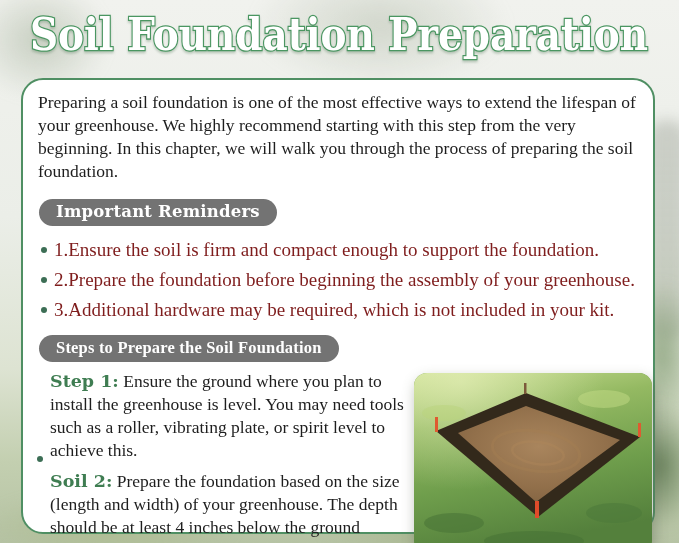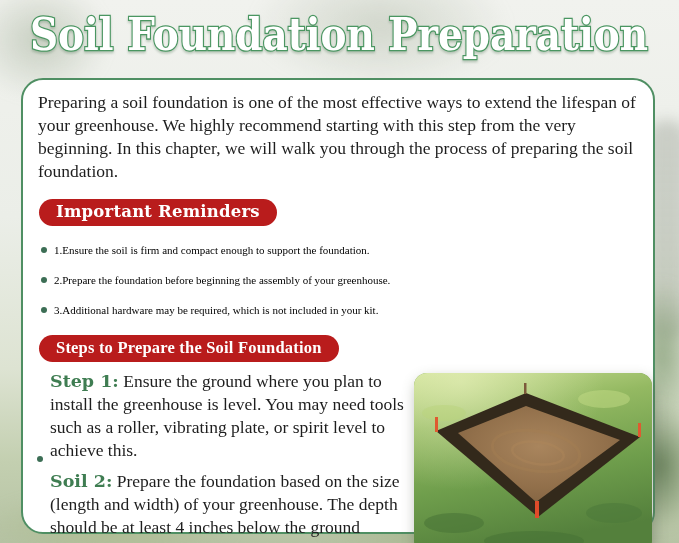--- a/index.html
+++ b/index.html
@@ -38,29 +38,29 @@
     position:absolute;left:21px;top:69px;width:634px;height:456px;box-sizing:border-box;
     background:#ffffff;border:2px solid #4f8f63;border-radius:22px;
     padding:9px 12px 8px 12px;
     margin-top:9px;
   }
   .intro{
     margin:2px 2px 0 3px;font-size:17.5px;line-height:23px;color:#1e1e1e;
   }
   .badge{
     display:inline-block;margin:16px 0 0 4px;
-    background:#b91c1c;color:#ffffff;border-radius:999px;
+    background:#737373;color:#ffffff;border-radius:999px;
     padding:4px 17px 5px 17px;
     font-family:"DejaVu Serif",serif;font-weight:bold;font-size:16.5px;line-height:1.1;
     letter-spacing:.2px;
   }
   .badge2{margin-top:10px;font-family:Liberation Serif, serif;}
 
   ul.reminders{list-style:none;margin:9px 0 0 4px;padding:0;}
-  ul.reminders li{display:flex;align-items:flex-start;font-size:11px;line-height:30px;color:#000000;}
+  ul.reminders li{display:flex;align-items:flex-start;font-size:19px;line-height:30px;color:#7f1d1d;}
   .dot{flex:0 0 auto;width:6px;height:6px;border-radius:50%;background:#3c6e55;margin:12px 7px 0 2px;}
 
   .steps-row{display:flex;margin-top:8px;}
   .steps-text{width:372px;flex:0 0 auto;}
   .step{display:flex;align-items:flex-end;margin:0 0 8px 0;}
   .step .dot{margin-top:9px;}
   .step p{margin:0;font-size:17.5px;line-height:23px;color:#1e1e1e;}
   .step-label{
     font-family:"DejaVu Serif",serif;font-weight:bold;color:#3f7d52;font-size:17.5px;
   }

